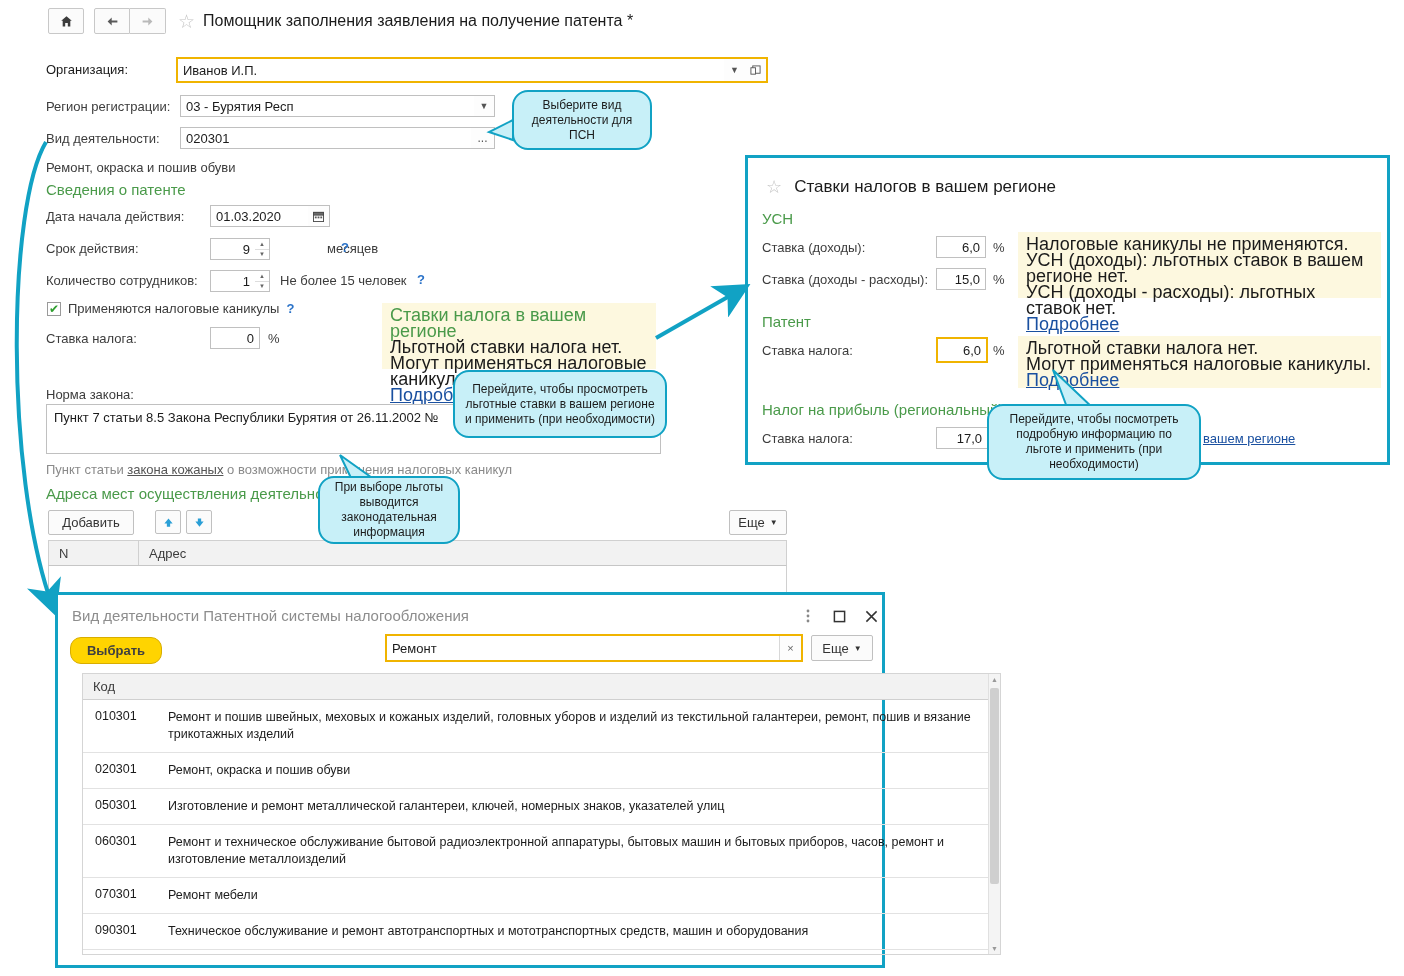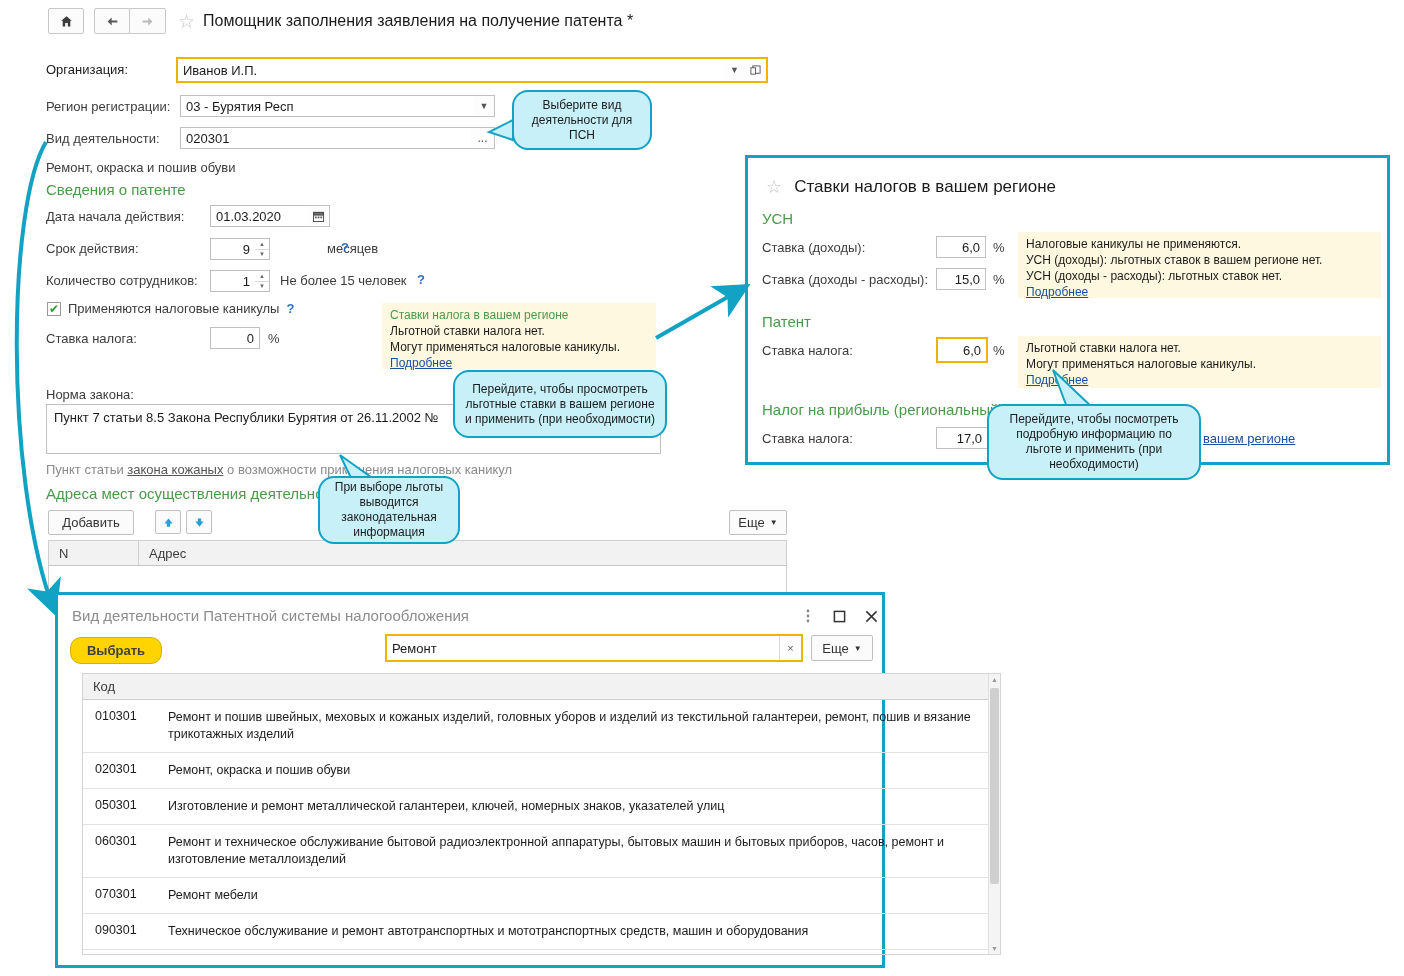--- a/index.html
+++ b/index.html
@@ -53,21 +53,21 @@
   .spin span { flex:1; display:flex; align-items:center; justify-content:center; font-size:6px; color:#666; }
   .spin span:first-child { border-bottom:1px solid #ddd; }
 
   .chk {
     width:14px; height:14px; border:1px solid #9a9a9a; background:#fff;
     display:inline-flex; align-items:center; justify-content:center;
     color:#2f9e2f; font-size:12px; line-height:1; cursor:pointer;
   }
 
   
-  .infobox { background:#fdf8df; padding:4px 8px; font-size:12px; color:#1b1b1b; line-height:16px; }
+  .infobox { background:#fdf8df; padding:4px 8px; font-size:18px; color:#1b1b1b; line-height:16px; }
   .infobox .ihead { color:#4a9a4a; }
   .link { color:#1a50a0; text-decoration:underline; cursor:pointer; }
 
   
   .callout {
     background:#c8f0f8; border:2px solid #11a2c4; border-radius:16px;
     color:#1b1b1b; font-size:12px; line-height:15px; text-align:center;
     padding:0 9px; display:flex; align-items:center; justify-content:center;
   }
 

